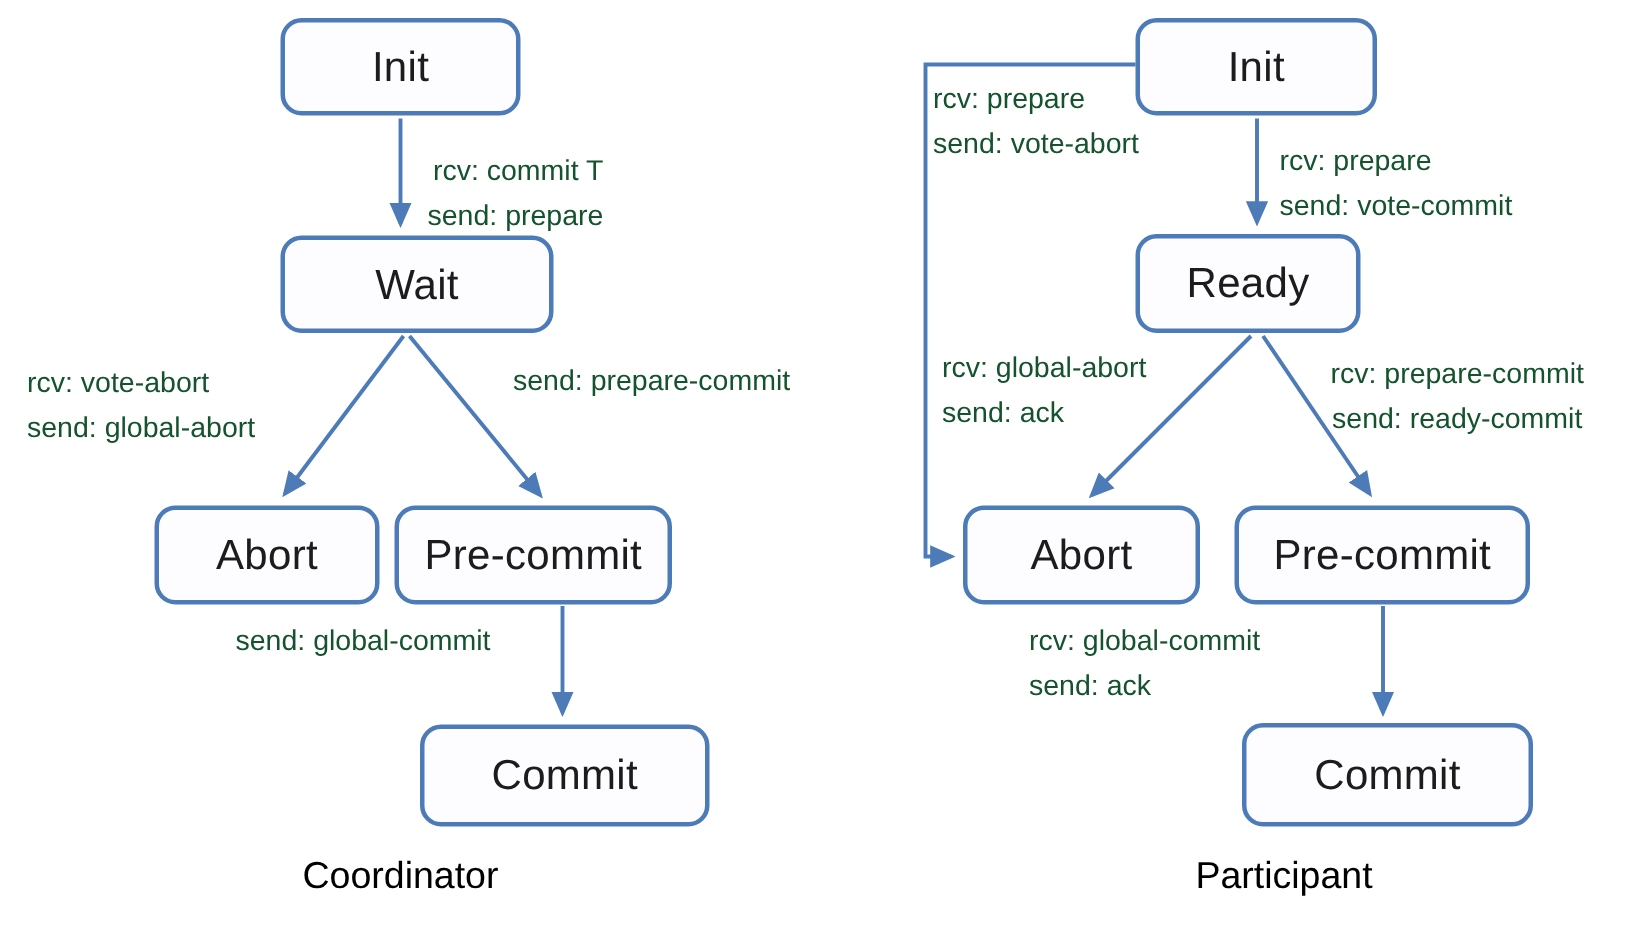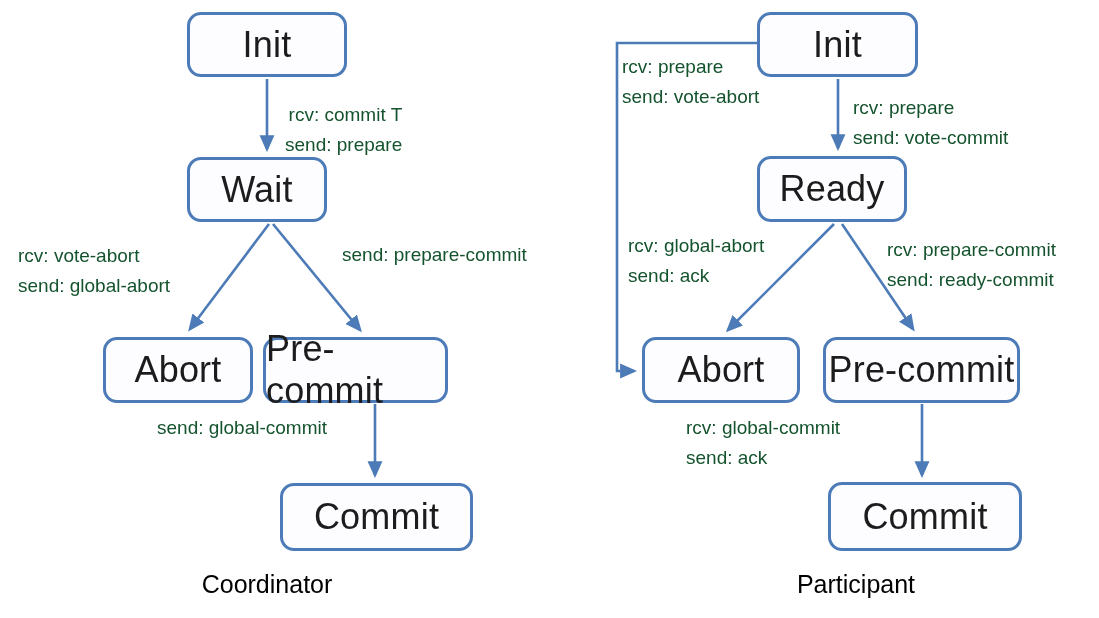--- a/index.html
+++ b/index.html
@@ -21,21 +21,21 @@
   }
 
   .state-box {
     position: absolute;
     border: 3px solid #4c7bb8;
     border-radius: 14px;
     background: #fdfdff;
     display: flex;
     align-items: center;
     justify-content: center;
-    font-size: 36px;
+    font-size: 28px;
     color: #1c1c1c;
     letter-spacing: 0.2px;
   }
 
   .edge-label {
     position: absolute;
     font-size: 19px;
     line-height: 30px;
     color: #14532d;
     white-space: nowrap;
@@ -68,21 +68,21 @@
 
     <line x1="838" y1="79" x2="838" y2="148" stroke="#4c7bb8" stroke-width="2.6" marker-end="url(#ah)"></line>
     <polyline points="757,43 617,43 617,371 634,371" fill="none" stroke="#4c7bb8" stroke-width="2.6" marker-end="url(#ah)"></polyline>
     <line x1="834" y1="224" x2="728" y2="330" stroke="#4c7bb8" stroke-width="2.6" marker-end="url(#ah)"></line>
     <line x1="842" y1="224" x2="913" y2="329" stroke="#4c7bb8" stroke-width="2.6" marker-end="url(#ah)"></line>
     <line x1="922" y1="404" x2="922" y2="475" stroke="#4c7bb8" stroke-width="2.6" marker-end="url(#ah)"></line>
   </svg>
 
   <div class="state-box" style="left:187px; top:12px; width:160px; height:65px;">Init</div>
 
-  <div class="state-box" style="left:187px; top:157px; width:140px; height:65px;">Wait</div>
+  <div class="state-box" style="left:187px; top:157px; width:182px; height:65px;">Wait</div>
 
   <div class="state-box" style="left:103px; top:337px; width:150px; height:66px;">Abort</div>
 
   <div class="state-box" style="left:263px; top:337px; width:185px; height:66px;">Pre-commit</div>
 
   <div class="state-box" style="left:280px; top:483px; width:193px; height:68px;">Commit</div>
 
   <div class="edge-label" style="left:285px; top:100px;text-align:right;">
     <div>rcv: commit T</div>
     <div>send: prepare</div>
@@ -121,21 +121,21 @@
   <div class="edge-label" style="left:853px; top:93px;">
     <div>rcv: prepare</div>
     <div>send: vote-commit</div>
   </div>
 
   <div class="edge-label" style="left:628px; top:231px;">
     <div>rcv: global-abort</div>
     <div>send: ack</div>
   </div>
 
-  <div class="edge-label" style="left:887px; top:235px;">
+  <div class="edge-label" style="left:887px; top:235px;text-align:center;">
     <div>rcv: prepare-commit</div>
     <div>send: ready-commit</div>
   </div>
 
   <div class="edge-label" style="left:686px; top:413px;">
     <div>rcv: global-commit</div>
     <div>send: ack</div>
   </div>
 
   <div class="diagram-title" style="left:856px; top:570px;">Participant</div>

